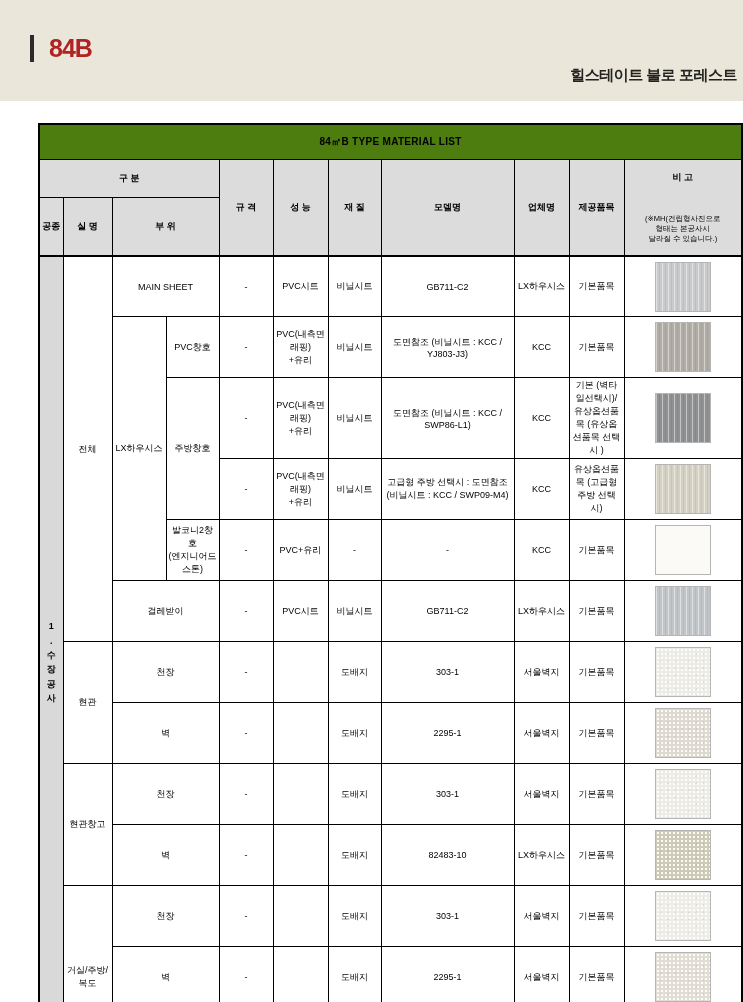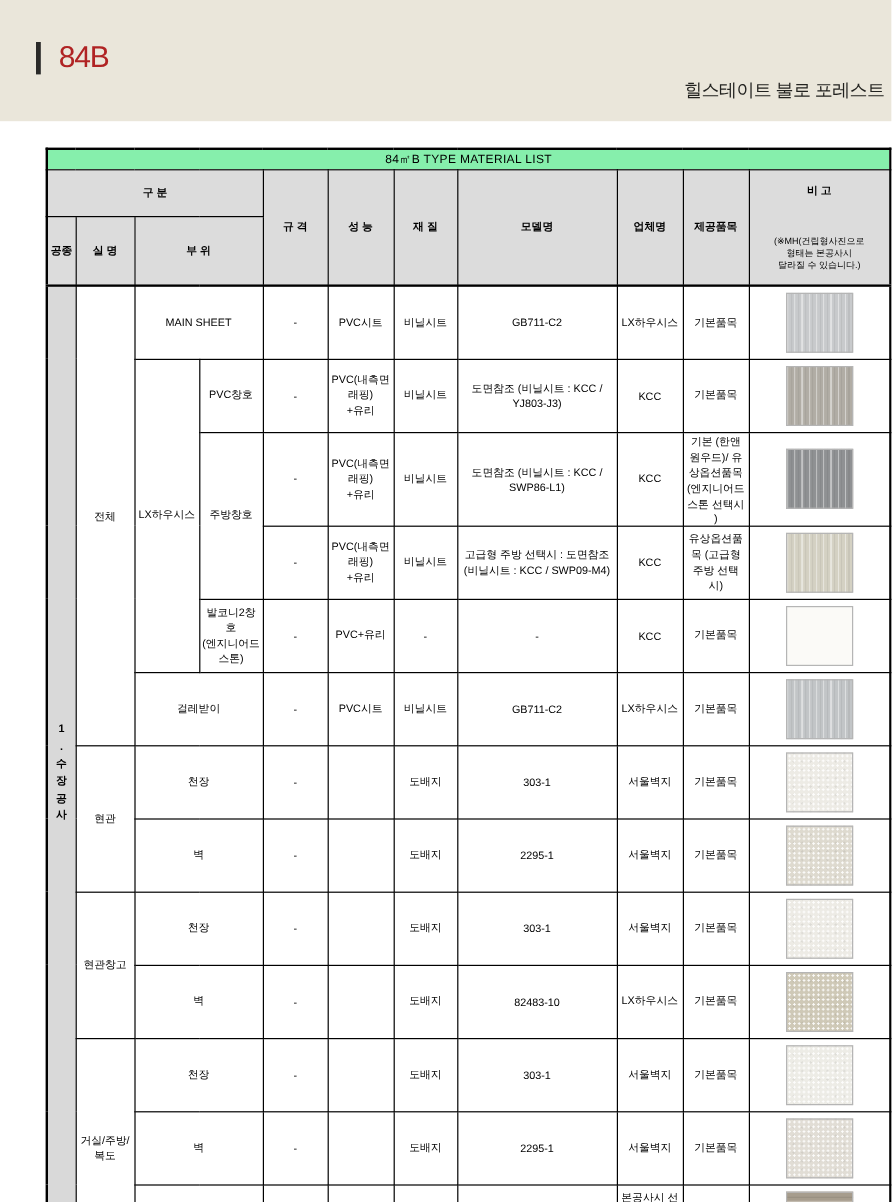--- a/index.html
+++ b/index.html
@@ -5,31 +5,31 @@
   * { margin:0; padding:0; box-sizing:border-box; }
   html,body { width:743px; height:1002px; }
   body {
     font-family:"Liberation Sans","DejaVu Sans",sans-serif;
     background:#ffffff; position:relative; width:743px; height:1002px; overflow:hidden;
   }
   .top-band { position:absolute; left:0; top:0; width:743px; height:101px; background:#eae6da; }
   .page-title { position:absolute; left:30px; top:34px; display:flex; align-items:center; gap:9px; }
   .tbar { width:4px; height:27px; background:#2a2a28; display:inline-block; }
   .page-title .t-main { font-size:25px; font-weight:bold; color:#1d1d1b; letter-spacing:-1px; }
-  .page-title .t-unit { font-size:25px; font-weight:normal; color:#b02323; margin-left:6px; letter-spacing:-1px; }
+  .page-title .t-unit { font-size:25px; font-weight:bold; color:#b02323; margin-left:6px; letter-spacing:-1px; }
   .page-subtitle { position:absolute; right:4px; top:66px; width:739px; text-align:right; padding-right:2px;
-    font-size:15px; font-weight:normal; color:#22221f; letter-spacing:-0.5px; }
+    font-size:15px; font-weight:bold; color:#22221f; letter-spacing:-0.5px; }
 
   table.mat { position:absolute; left:38px; top:123px; width:703px; border-collapse:collapse; table-layout:fixed;
     border:2px solid #000; }
   table.mat th, table.mat td {
     border:1px solid #000; text-align:center; vertical-align:middle;
     font-size:9px; color:#000; white-space:pre-line; padding:1px 2px; overflow:hidden;
   }
-  tr.title-row th { background:#86efac; font-size:10px; font-weight:normal; height:17px; letter-spacing:0.3px; border-bottom:1px solid #000; }
+  tr.title-row th { background:#4d7c0f; font-size:10px; font-weight:bold; height:35px; letter-spacing:0.3px; border-bottom:1px solid #000; }
   thead th { background:#dcdcdc; font-weight:bold; }
   tr.ghead th { height:20px; }
   tr.shead th { height:30px; }
   thead { border-bottom:2px solid #000; }
   .note-h .nh-title { font-size:9px; font-weight:bold; display:block; }
   .note-h .nh-sub { font-size:7.5px; font-weight:normal; display:block; line-height:1.35;margin-top:20px; }
   td.gongjong { background:#d9d9d9; font-weight:bold; line-height:1.6; font-size:9px; border-right:1px solid #000; }
   tbody tr { height:61px; }
   td.room { font-size:9px; }
   td.swatch-cell { background:#fff; padding:0; }
@@ -120,21 +120,21 @@
       <td class="swatch-cell"><div class="swatch tex-grain-v" style="background-color: rgb(177, 173, 165);"></div></td>
     </tr>
     <tr>
       <td rowspan="2">주방창호</td>
       <td>-</td>
       <td>PVC(내측면래핑)
 +유리</td>
       <td>비닐시트</td>
       <td>도면참조 (비닐시트 : KCC / SWP86-L1)</td>
       <td>KCC</td>
-      <td>기본 (한앤원우드)/ 유상옵션품목 (엔지니어드스톤 선택시 )</td>
+      <td>기본 (벽타일선택시)/ 유상옵션품목 (유상옵션품목 선택시 )</td>
       <td class="swatch-cell"><div class="swatch tex-grain-v" style="background-color: rgb(143, 145, 147);"></div></td>
     </tr>
     <tr>
       <td>-</td>
       <td>PVC(내측면래핑)
 +유리</td>
       <td>비닐시트</td>
       <td>고급형 주방 선택시 : 도면참조
 (비닐시트 : KCC / SWP09-M4)</td>
       <td>KCC</td>

